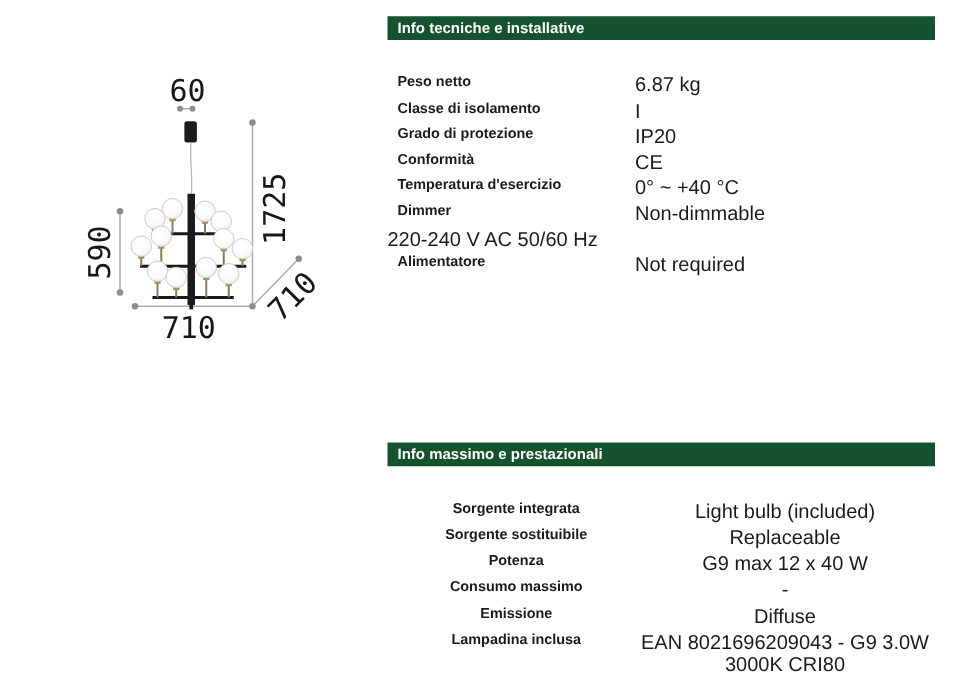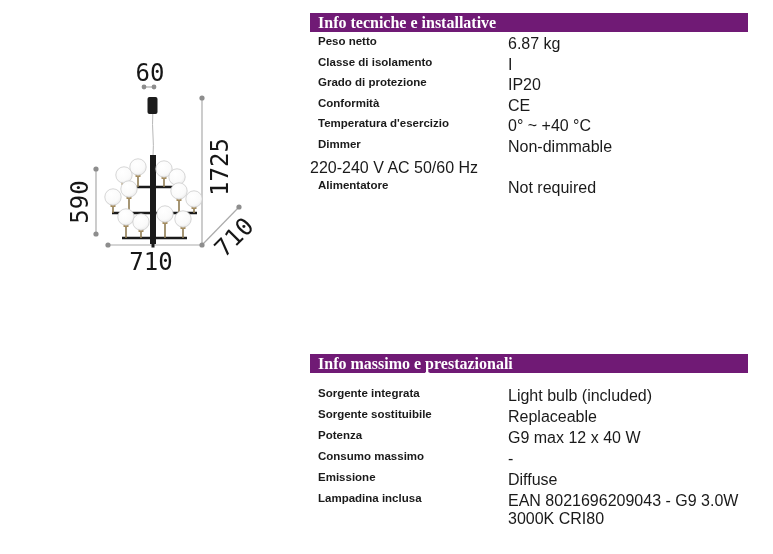--- a/index.html
+++ b/index.html
@@ -14,25 +14,25 @@
   svg text.dim{
     font-family:"DejaVu Sans Mono","Liberation Mono",monospace;
     font-size:24px;fill:#161616;
     font-feature-settings:"zero" 1;
   }
   
   .section{position:absolute;left:310px;width:438px;}
   .section-1{top:13px;}
   .section-2{top:354px;}
   .section-header{
-    height:19px;line-height:19px;background:#701a75;color:#ffffff;
-    font-weight:bold;font-size:16px;padding-left:8px;font-family:Liberation Serif, serif;
+    height:19px;line-height:19px;background:#14532d;color:#ffffff;
+    font-weight:bold;font-size:12px;padding-left:8px;
   }
-  .rows{margin-top:3px;}
-  .section-2 .rows{margin-top:14px;}
+  .rows{margin-top:28px;}
+  .section-2 .rows{text-align:center;}
   .row{display:flex;height:20.6px;align-items:flex-start;}
   .section-2 .row{height:21px;}
   .lbl{width:190px;padding-left:8px;font-weight:bold;font-size:11.5px;color:#1a1a1a;}
   .val{flex:1;font-size:16px;color:#1a1a1a;}
 </style>
 </head>
 <body>
 
 <div class="drawing-wrap">
 <svg width="300" height="300" viewBox="0 0 300 300">

